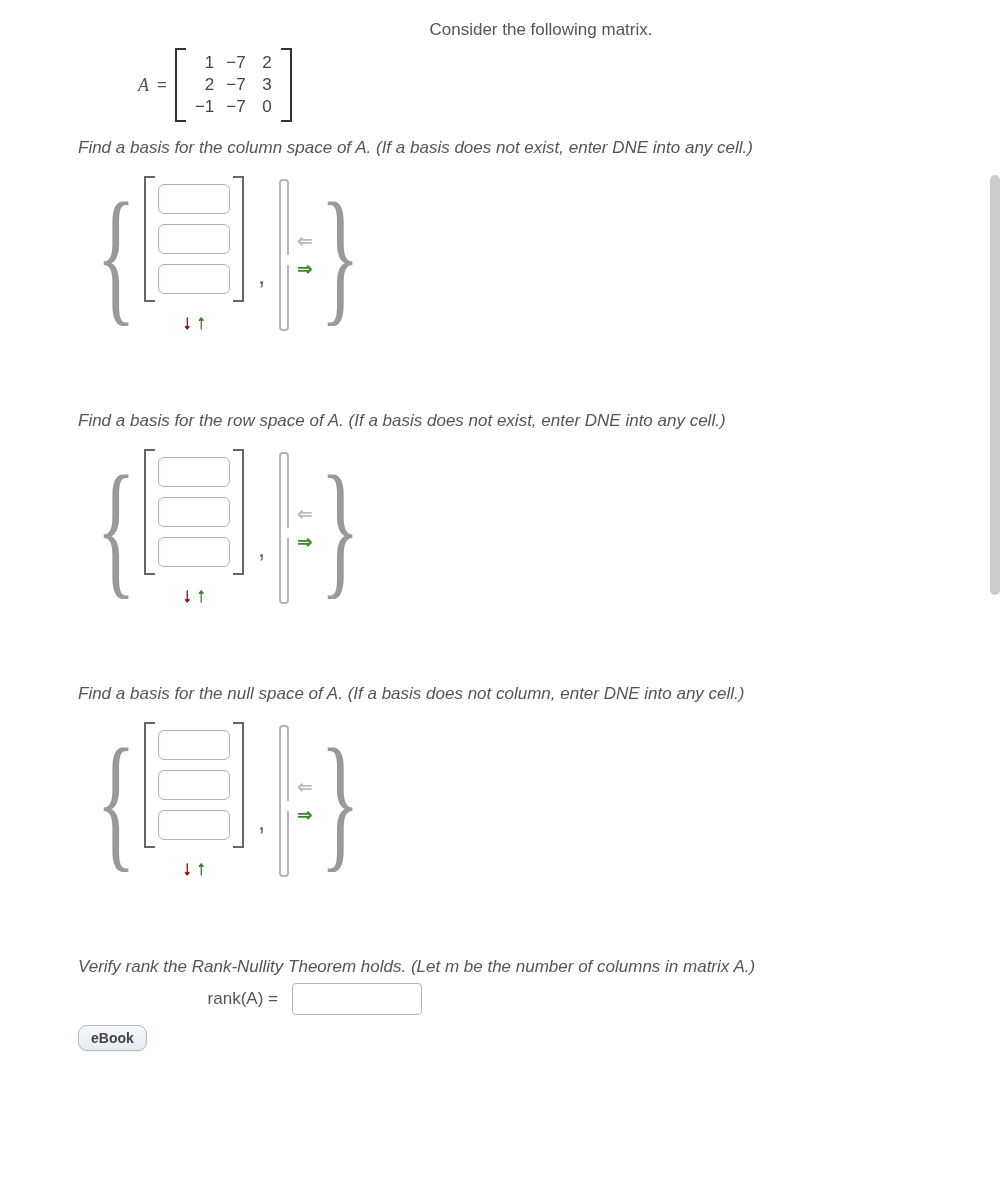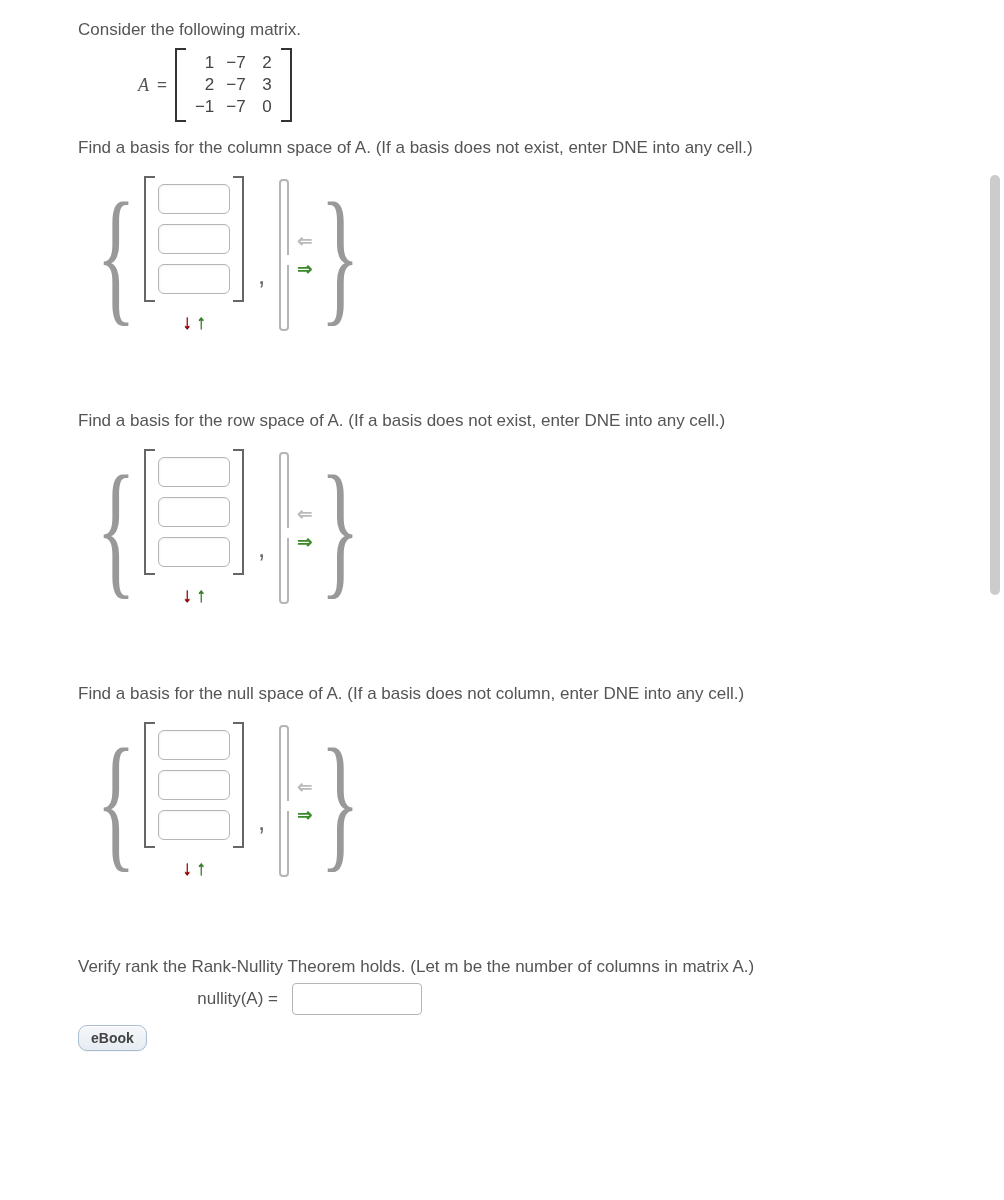--- a/index.html
+++ b/index.html
@@ -22,21 +22,21 @@
     background: transparent;
   }
   .scrollbar-thumb {
     position: absolute;
     top: 175px;
     width: 10px;
     height: 420px;
     background: #ccc;
     border-radius: 5px;
   }
-  .prompt { margin: 0 0 8px 0; }
+  .prompt { margin: 0 0 8px 0; text-align: center; }
   .matrix-def {
     display: flex;
     align-items: center;
     margin: 2px 0 14px 60px;
     font-family: Verdana, sans-serif;
   }
   .avar { font-style: italic; font-family: 'Times New Roman', serif; font-size:18px; }
   .eq { margin: 0 8px; }
   .bmatrix {
     display: inline-block;
@@ -54,21 +54,21 @@
   .bmatrix::after  { right: 0; border-left:  none; }
   .bmatrix table { border-collapse: collapse; }
   .bmatrix td {
     text-align: right;
     font-family: Verdana, sans-serif;
     font-size: 17px;
     padding: 1px 6px;
     color: #444;
     min-width: 14px;
   }
-  .question-text { margin: 16px 0 18px 0; }
+  .question-text { margin: 16px 0 18px 0; font-style: italic; }
 
   .vector-widget {
     display: flex;
     align-items: center;
     gap: 14px;
     margin-left: 2px;
   }
   .brace {
     font-size: 150px;
     line-height: 120px;
@@ -314,21 +314,21 @@
 
   <span class="brace right">}</span>
 </div>
 
 <div class="gap-big"></div>
 
 <p class="question-text" style="margin-bottom:6px">Verify rank the Rank-Nullity Theorem holds. (Let m be the number of columns in matrix A.)</p>
 
 <div class="rank-block">
   <div class="rank-row">
-    <span class="rank-label">nullity(A)  =</span>
+    <span class="rank-label">rank(A)  =</span>
     <input value="" style="">
   </div>
   <button class="ebook-btn">eBook</button>
 </div>
 
 <div class="scrollbar-track">
   <div class="scrollbar-thumb"></div>
 </div>
 
 </body></html>

